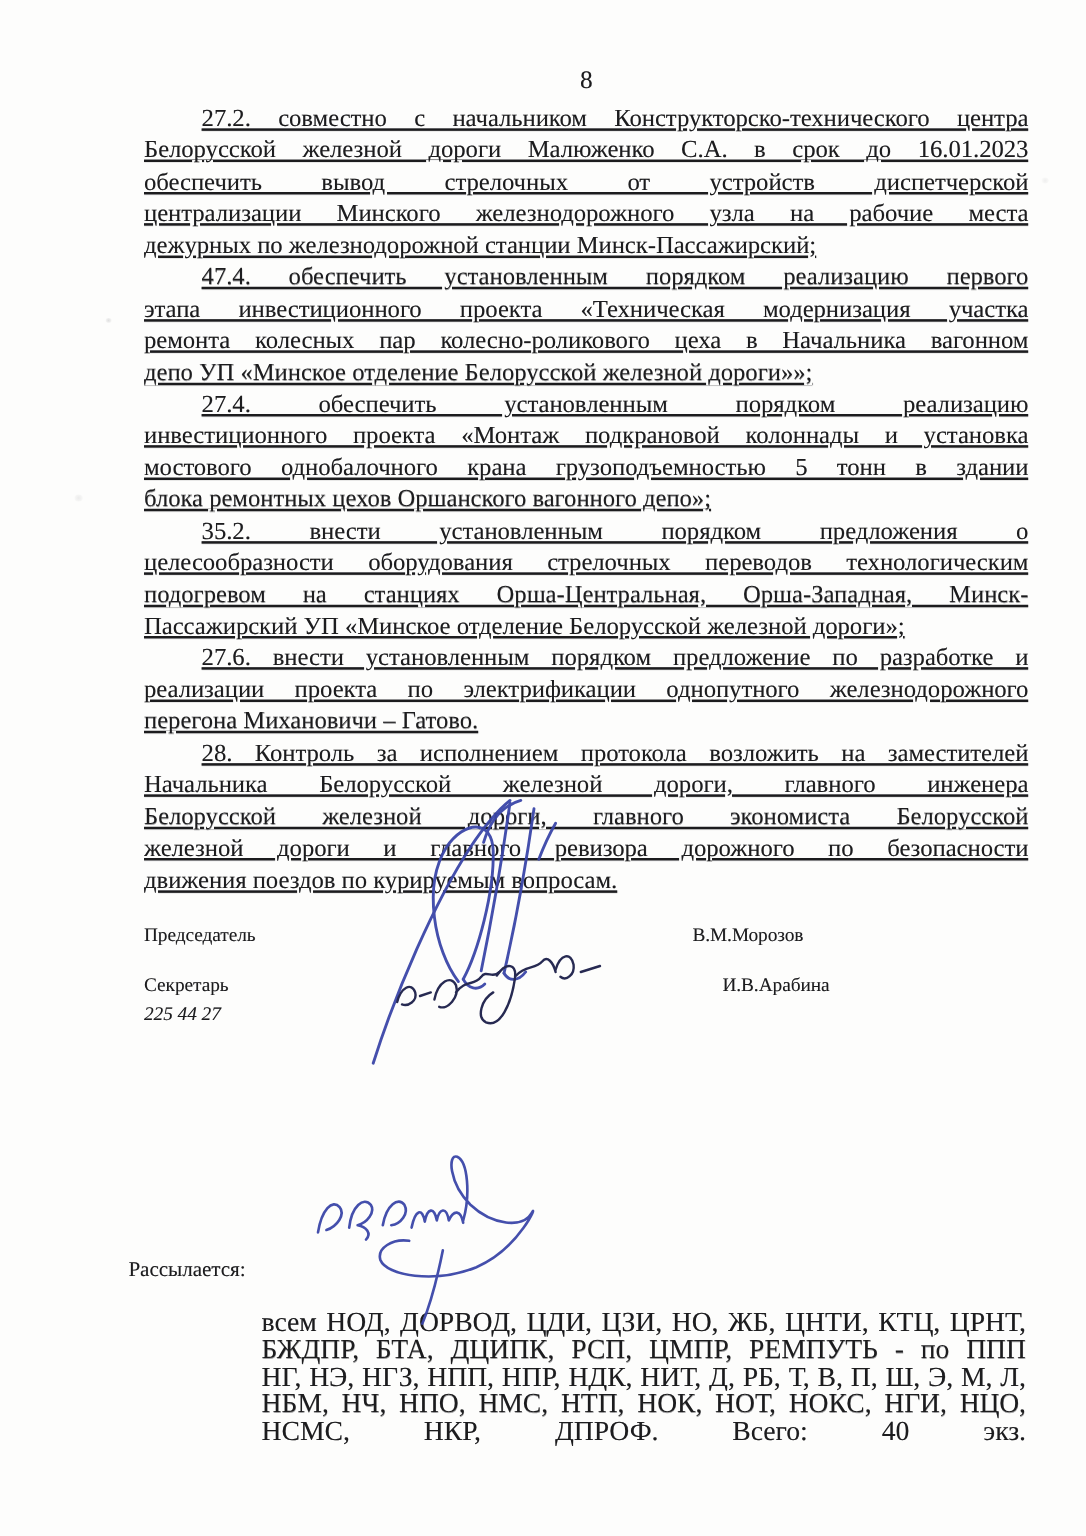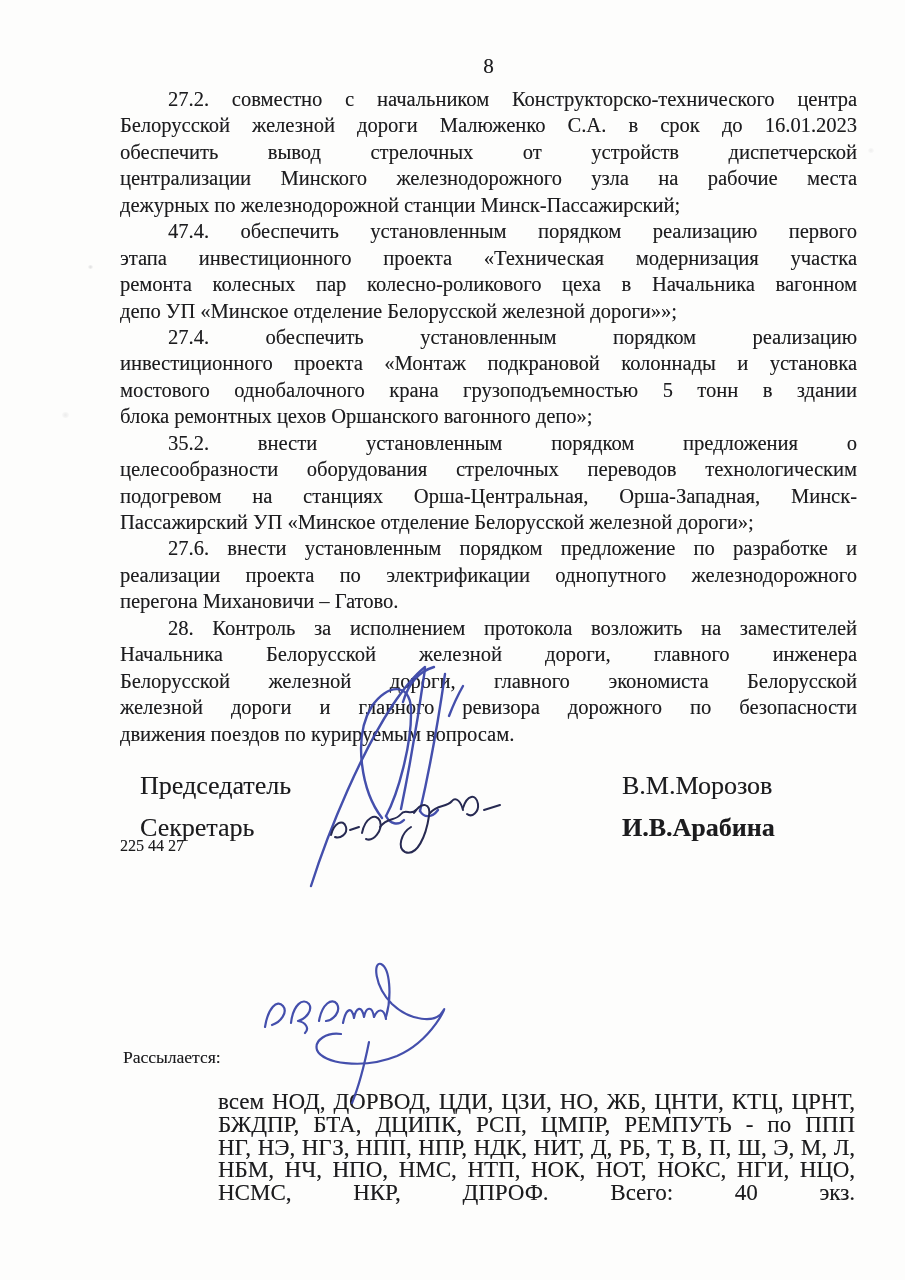--- a/index.html
+++ b/index.html
@@ -16,27 +16,27 @@
   .pageno {
     position:absolute; top:54px; left:120px; width:737px;
     text-align:center; font-size:21px;
   }
   .body-block {
     position:absolute; left:120px; top:86px; width:737px;
     font-size:20.5px; line-height:26.45px;
   }
   .body-block .line {
     height:26.45px; overflow:hidden;
-    text-align:justify; text-align-last:justify;
+    text-align:justify; text-align-last:justify;text-decoration:underline;
   }
   .body-block .line.para-first { text-indent:48px; }
   .line.para-last { text-align-last:left; }
-  .sig-label { position:absolute; font-size:26px; line-height:1.15;margin-left:20px; }
+  .sig-label { position:absolute; font-size:16px; line-height:1.15; }
   .phone { position:absolute; font-size:16px; line-height:1.1; }
-  .dist-label { position:absolute; left:123px; top:1046px; font-size:17.5px; line-height:22.8px; }
+  .dist-label { position:absolute; left:107px; top:1046px; font-size:17.5px; line-height:22.8px; }
   .dist-block {
     position:absolute; left:218px; top:1046px; width:637px;
     font-size:23px; line-height:22.8px;margin-top:45px;
   }
   .dist-block .line {
     height:22.8px; overflow:hidden;
     text-align:justify; text-align-last:justify;
   }
   .ink-overlay {
     position:absolute; left:0; top:0; width:905px; height:1280px;
@@ -77,24 +77,24 @@
       <div class="line">реализации проекта по электрификации однопутного железнодорожного</div>
       <div class="line para-last">перегона Михановичи – Гатово.</div>
       <div class="line para-first">28. Контроль за исполнением протокола возложить на заместителей</div>
       <div class="line">Начальника Белорусской железной дороги, главного инженера</div>
       <div class="line">Белорусской железной дороги, главного экономиста Белорусской</div>
       <div class="line">железной дороги и главного ревизора дорожного по безопасности</div>
       <div class="line para-last">движения поездов по курируемым вопросам.</div>
     </div>
 
   <div class="sig-label" style="left:120px; top:771px;">Председатель</div>
-  <div class="sig-label" style="left:602px; top:771px;">В.М.Морозов</div>
+  <div class="sig-label" style="left:577px; top:771px;">В.М.Морозов</div>
   <div class="sig-label" style="left:120px; top:813px;">Секретарь</div>
-  <div class="sig-label" style="left:602px; top:813px;font-weight:bold;">И.В.Арабина</div>
-  <div class="phone" style="left:120px; top:837px;">225 44 27</div>
+  <div class="sig-label" style="left:602px; top:813px;">И.В.Арабина</div>
+  <div class="phone" style="left:120px; top:837px;font-style:italic;">225 44 27</div>
 
   <div class="dist-label">Рассылается:</div>
   <div class="dist-block">
       <div class="line">всем НОД, ДОРВОД, ЦДИ, ЦЗИ, НО, ЖБ, ЦНТИ, КТЦ, ЦРНТ, ИРЦ, НХ, МЭК,</div>
       <div class="line">БЖДПР, БТА, ДЦИПК, РСП, ЦМПР, РЕМПУТЬ - по ППП Канцлер, всем НЗ,</div>
       <div class="line">НГ, НЭ, НГЗ, НПП, НПР, НДК, НИТ, Д, РБ, Т, В, П, Ш, Э, М, Л, НГС, НФЭ,</div>
       <div class="line">НБМ, НЧ, НПО, НМС, НТП, НОК, НОТ, НОКС, НГИ, НЦО, НБТ, НИС, НСТ,</div>
       <div class="line para-last">НСМС, НКР, ДПРОФ. Всего: 40 экз.</div>
     </div>
 

